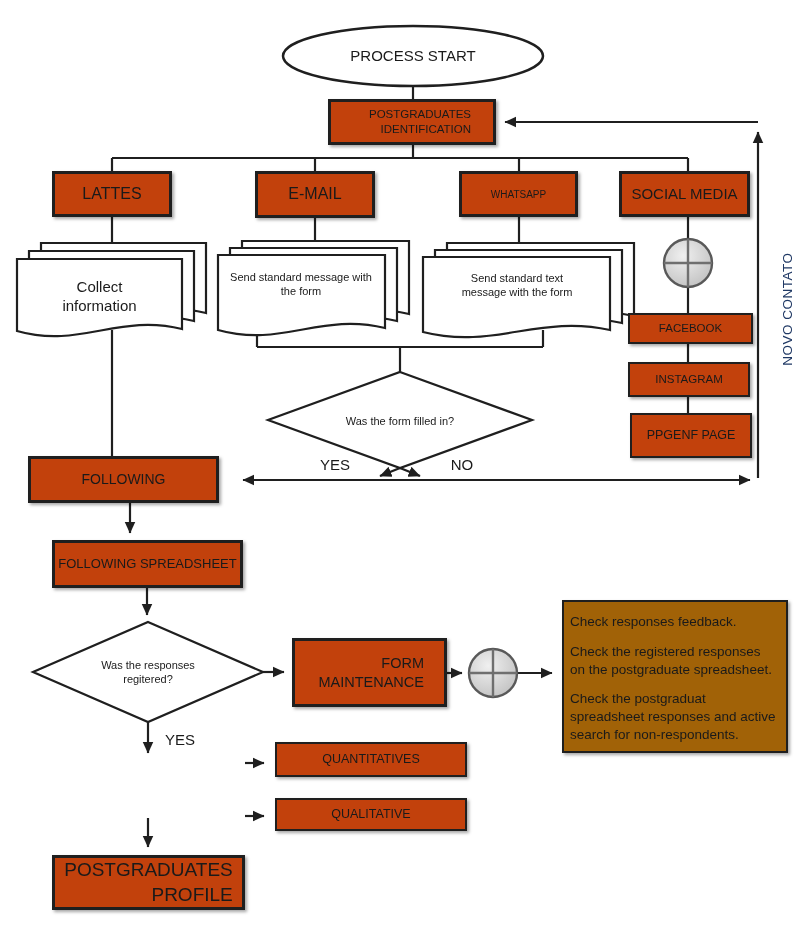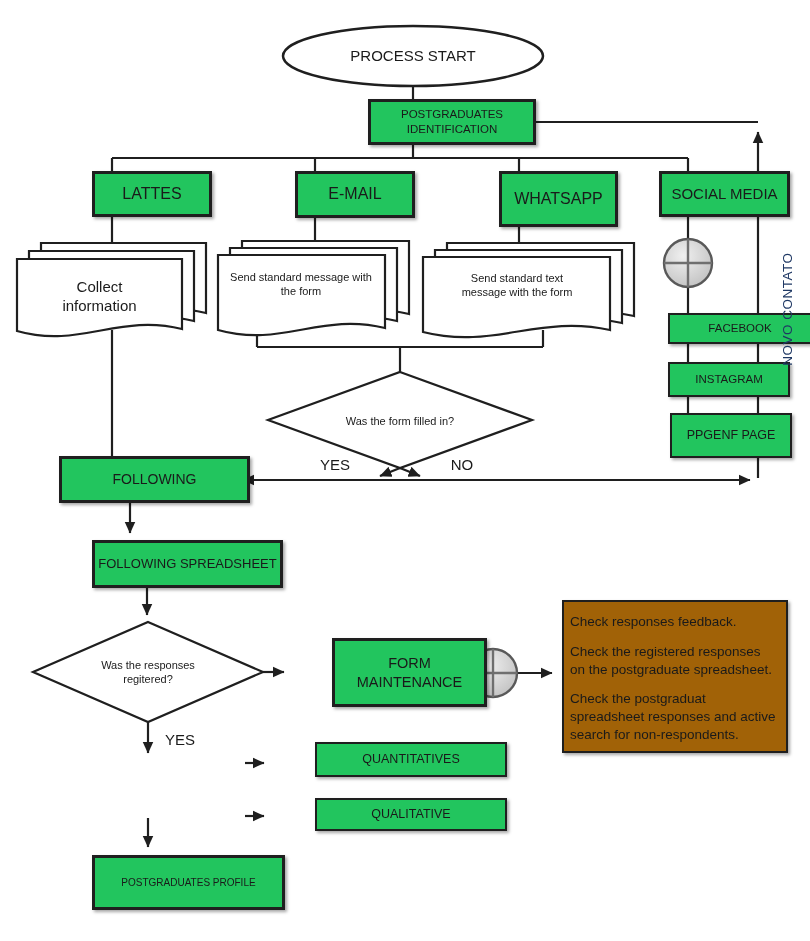--- a/index.html
+++ b/index.html
@@ -2,23 +2,23 @@
 <html><head>
 <meta charset="utf-8">
 <style>
   html,body { margin:0; padding:0; background:#ffffff; }
   #stage {
     position:relative; width:810px; height:941px; background:#ffffff;
     font-family:"Liberation Sans", sans-serif; color:#1a1a1a; overflow:hidden;
   }
   svg.canvas { position:absolute; left:0; top:0; }
   .box {
-    position:absolute; background:#22c55e; border:3px solid #1f1f1f;
-    display:flex; align-items:center; justify-content:center; text-align:center;
-    line-height:1.3; box-sizing:border-box; box-shadow:2px 2px 3px rgba(0,0,0,.35);margin-left:40px;
+    position:absolute; background:#c2410c; border:3px solid #1f1f1f;
+    display:flex; align-items:center; justify-content:center; text-align:right;
+    line-height:1.3; box-sizing:border-box; box-shadow:2px 2px 3px rgba(0,0,0,.35);
   }
   .box.thin { border-width:2px; }
   .lbl {
     position:absolute; display:flex; align-items:center; justify-content:center;
     text-align:center; line-height:1.3;
   }
   .notes {
     position:absolute; background:#a16207; border:2px solid #1f1f1f; box-sizing:border-box;
     text-align:left; font-size:13.5px; line-height:1.32; padding:4px 8px 0 6px;
     box-shadow:2px 2px 3px rgba(0,0,0,.35);
@@ -117,48 +117,48 @@
       <line x1="493" y1="649" x2="493" y2="697" stroke="#6f6f6f" stroke-width="2.4"></line>
     </g>
   </svg>
 
   <div class="lbl" style="left:283px;top:36px;width:260px;height:40px;font-size:15px;">PROCESS START</div>
 
   <div class="box" style="left:328px;top:99px;width:168px;height:46px;font-size:11.5px;padding:0 22px;">POSTGRADUATES IDENTIFICATION</div>
 
   <div class="box" style="left:52px;top:171px;width:120px;height:46px;font-size:16px;">LATTES</div>
   <div class="box" style="left:255px;top:171px;width:120px;height:47px;font-size:16px;">E-MAIL</div>
-  <div class="box" style="left:459px;top:171px;width:119px;height:56px;font-size:16px;">WHATSAPP</div>
+  <div class="box" style="left:459px;top:171px;width:119px;height:46px;font-size:10px;">WHATSAPP</div>
   <div class="box" style="left:619px;top:171px;width:131px;height:46px;font-size:15px;">SOCIAL MEDIA</div>
 
   <div class="lbl" style="left:42px;top:270px;width:115px;height:52px;font-size:15px;">Collect information</div>
   <div class="lbl" style="left:228px;top:262px;width:146px;height:44px;font-size:11px;">Send standard message with the form</div>
   <div class="lbl" style="left:453px;top:263px;width:128px;height:44px;font-size:11px;">Send standard text message with the form</div>
 
-  <div class="box thin" style="left:628px;top:313px;width:144px;height:31px;font-size:11.5px;">FACEBOOK</div>
+  <div class="box thin" style="left:628px;top:313px;width:125px;height:31px;font-size:11.5px;">FACEBOOK</div>
   <div class="box thin" style="left:628px;top:362px;width:122px;height:35px;font-size:11.5px;">INSTAGRAM</div>
   <div class="box thin" style="left:630px;top:413px;width:122px;height:45px;font-size:12.5px;">PPGENF PAGE</div>
 
   <div class="vlabel" style="left:787px;top:309px;">NOVO CONTATO</div>
 
   <div class="lbl" style="left:345px;top:404px;width:110px;height:34px;font-size:11px;">Was the form filled in?</div>
   <div class="lbl" style="left:310px;top:454px;width:50px;height:22px;font-size:15px;">YES</div>
   <div class="lbl" style="left:437px;top:454px;width:50px;height:22px;font-size:15px;">NO</div>
 
-  <div class="box" style="left:19px;top:456px;width:191px;height:47px;font-size:14px;">FOLLOWING</div>
+  <div class="box" style="left:28px;top:456px;width:191px;height:47px;font-size:14px;">FOLLOWING</div>
   <div class="box" style="left:52px;top:540px;width:191px;height:48px;font-size:13px;">FOLLOWING SPREADSHEET</div>
 
   <div class="lbl" style="left:88px;top:654px;width:120px;height:36px;font-size:11px;">Was the responses regitered?</div>
   <div class="lbl" style="left:155px;top:729px;width:50px;height:22px;font-size:15px;">YES</div>
 
   <div class="box" style="left:292px;top:638px;width:155px;height:69px;font-size:14.5px;padding:0 20px;">FORM MAINTENANCE</div>
 
   <div class="notes" style="left:562px;top:600px;width:226px;height:153px;">
     <p>Check responses feedback.</p>
     <p>Check the registered responses on the postgraduate spreadsheet.</p>
     <p>Check the postgraduat spreadsheet responses and active search for non-respondents.</p>
   </div>
 
   <div class="box thin" style="left:275px;top:742px;width:192px;height:35px;font-size:12.5px;">QUANTITATIVES</div>
   <div class="box thin" style="left:275px;top:798px;width:192px;height:33px;font-size:12.5px;">QUALITATIVE</div>
-  <div class="box" style="left:52px;top:855px;width:193px;height:55px;font-size:10px;padding:0 14px;">POSTGRADUATES PROFILE</div>
+  <div class="box" style="left:52px;top:855px;width:193px;height:55px;font-size:19px;padding:0 14px;">POSTGRADUATES PROFILE</div>
 
 </div>
 
 </body></html>

